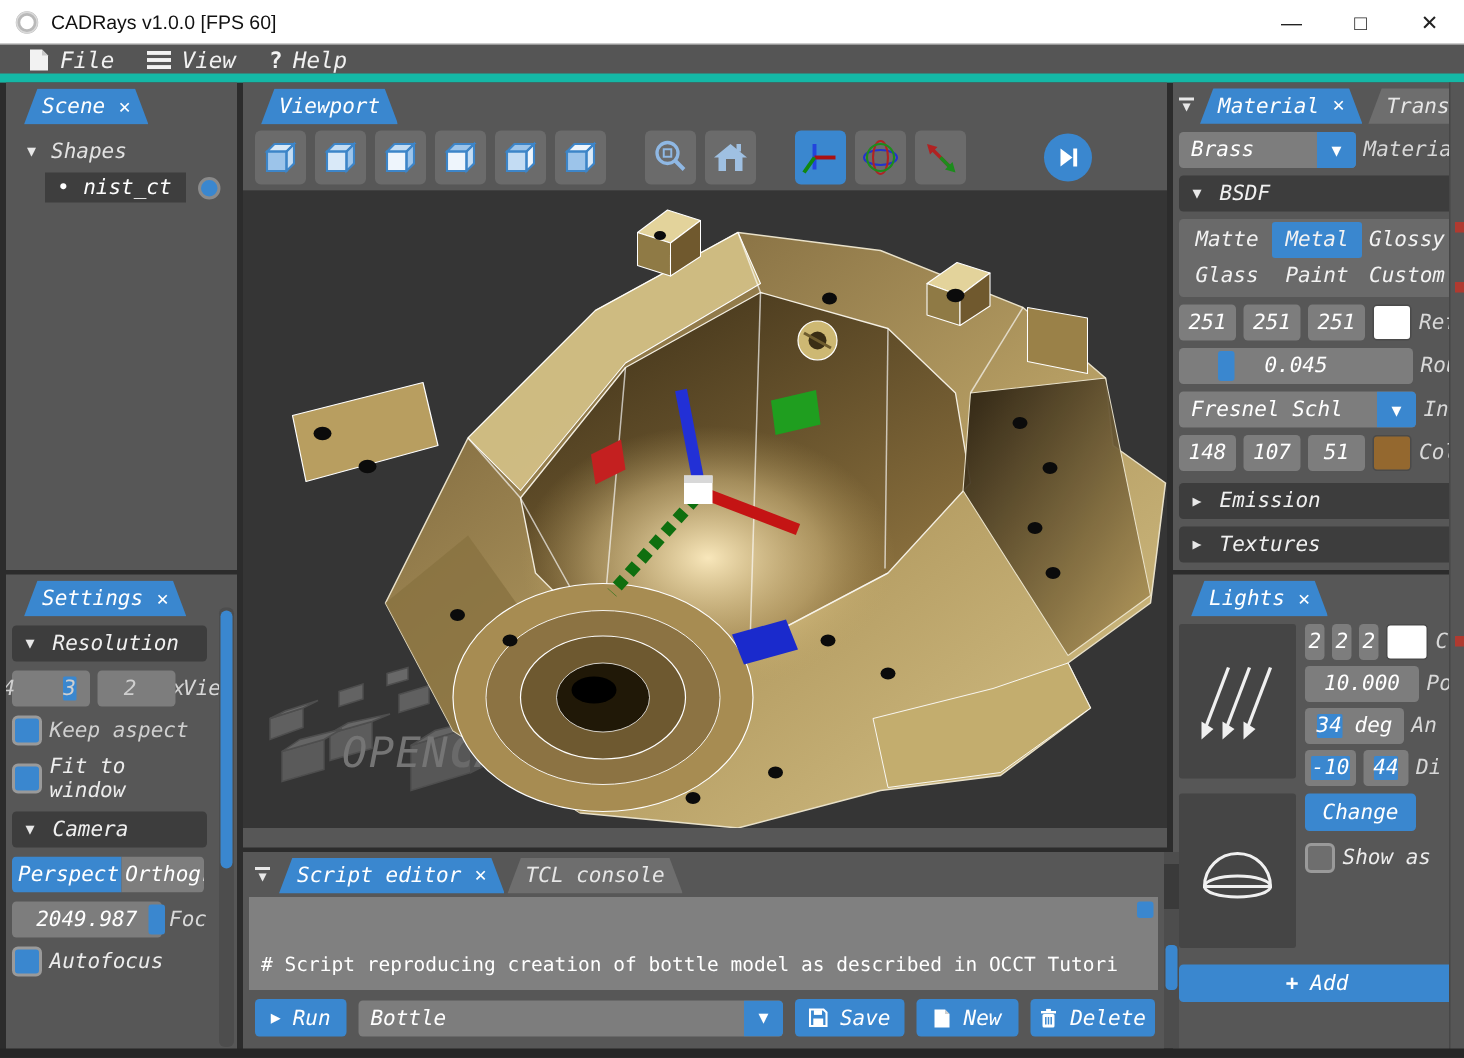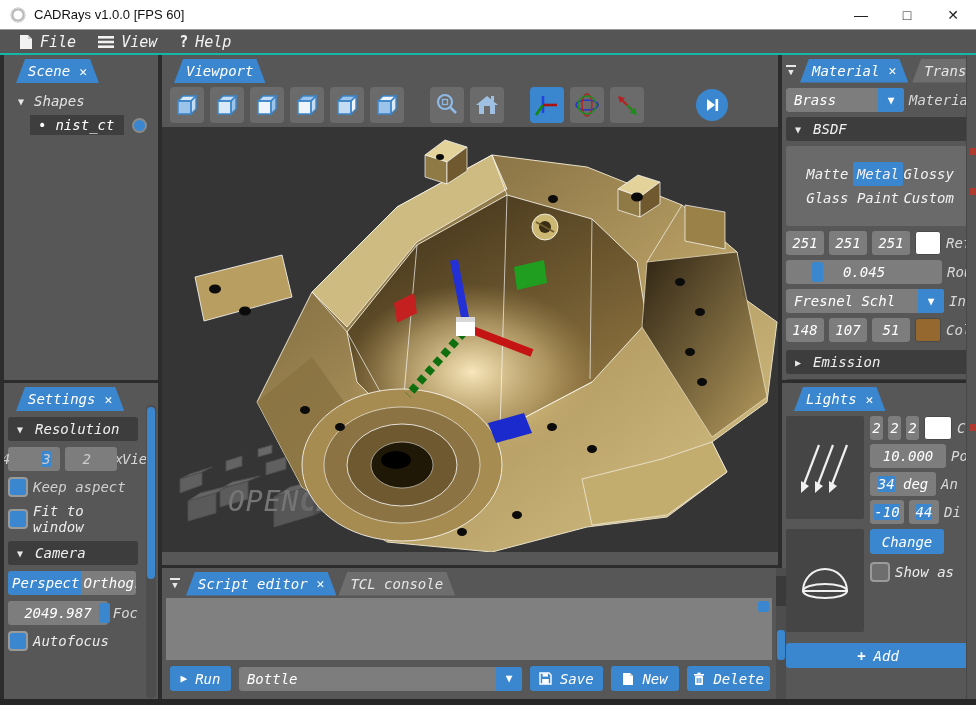--- a/index.html
+++ b/index.html
@@ -14,21 +14,21 @@
   
   .titlebar { position:absolute; top:0; left:0; width:976px; height:30px;
     background:#ffffff; color:#111; display:flex; align-items:center;
     font-family:"Liberation Sans",sans-serif; font-style:normal; font-size:13px;
     border-bottom:1px solid #9a9a9a; }
   .app-icon { margin:0 8px 0 10px; display:flex; }
   .win-controls { margin-left:auto; display:flex; height:100%; font-style:normal; }
   .win-btn { width:46px; display:flex; align-items:center; justify-content:center; font-size:14px; color:#222; }
   .menubar { position:absolute; top:30px; left:0; width:976px; height:25px;
     background:#555555; display:flex; align-items:flex-start; gap:4px; padding-left:10px;
-    border-bottom:2px solid #14b8a6; }
+    border-bottom:6px solid #14b8a6; }
   .menu-item { display:flex; align-items:center; gap:7px; padding:0 9px; height:100%; color:#f2f2f2; font-size:15px; }
   
   .tab { height:24px; padding:0 12px; background:#3a87cf; color:#fff;
     display:inline-flex; align-items:center; gap:9px; font-size:14px;
     clip-path: polygon(9px 0, calc(100% - 9px) 0, 100% 100%, 0 100%); }
   .tab.inactive { background:#6e6e6e; color:#e6e6e6; }
   .x { font-style:normal; font-weight:bold; font-size:13px; color:#fff; }
   .hdr { background:#3d3d3d; border-radius:3px; height:24px; display:flex; align-items:center; gap:12px; padding:0 9px; color:#f0f0f0; }
   .tri { font-style:normal; font-size:10px; color:#e8e8e8; }
   .field { background:#7d7d7d; border-radius:3px; height:24px; display:flex; align-items:center; justify-content:center; color:#fff; padding:0 4px; white-space:nowrap; }
@@ -78,21 +78,21 @@
   
   .code { position:relative; margin:2px 4px 0 4px; height:62px; background:#808080; color:#fff;
     font-style:normal; font-size:13px; line-height:17px; padding:3px 8px; overflow:hidden; white-space:pre; }
   .code .code-thumb { position:absolute; top:3px; right:3px; width:11px; height:11px; background:#3a87cf; border-radius:2px; }
   .script-actions { display:flex; align-items:center; gap:8px; padding:6px 6px 0 8px; }
   .collapse-icon { width:18px; height:18px; display:flex; flex-direction:column; align-items:center; justify-content:center; gap:1px; color:#e8e8e8; }
   .collapse-icon .bar { width:10px; height:2px; background:#e8e8e8; }
   .collapse-icon .t { font-style:normal; font-size:9px; line-height:8px; }
   
   .mat-body, .lights-body { padding:5px 4px 0 4px; display:flex; flex-direction:column; gap:5px; width:230px; }
-  .type-grid { background:#6a6a6a; border-radius:3px; padding:16px; display:grid; grid-template-columns:1fr 1fr 1fr; width:184px;text-align:center; }
+  .type-grid { background:#6a6a6a; border-radius:3px; padding:2px; display:grid; grid-template-columns:1fr 1fr 1fr; width:184px;text-align:center; }
   .type-cell { height:24px; display:flex; align-items:center; justify-content:center; color:#f2f2f2; }
   .type-cell.selected { background:#3a87cf; border-radius:2px; }
   .swatch { width:26px; height:24px; border-radius:3px; border:1px solid #4a4a4a; flex:none; }
   .nfield { width:38px; }
   
   .light-entry { display:flex; gap:6px; }
   .preview { width:78px; height:103px; background:#454545; border-radius:2px; display:flex; align-items:center; justify-content:center; flex:none; }
   .light-fields { display:flex; flex-direction:column; gap:4px; }
   .tinyfield { width:13px; padding:0 2px; }
   .edge-strip { position:absolute; top:55px; left:966px; width:10px; height:645px; background:#565656; border-left:1px solid #474747; }
@@ -470,20 +470,21 @@
       </span>
     <span class="tab">
       <span>Script editor</span>
       <span class="x">✕</span>
     </span>
     <span class="tab inactive">
       <span>TCL console</span>
     </span>
   </div>
   <div class="code">
+    <div># Script reproducing creation of bottle model as described in OCCT Tutori</div>
     
     
     <span class="code-thumb"></span>
   </div>
   <div class="script-actions">
     <button class="btn" style="width:62px">
       <span style="font-style:normal;font-size:11px">▶</span>
       <span>Run</span>
     </button>
     <span class="select" style="width:288px">

